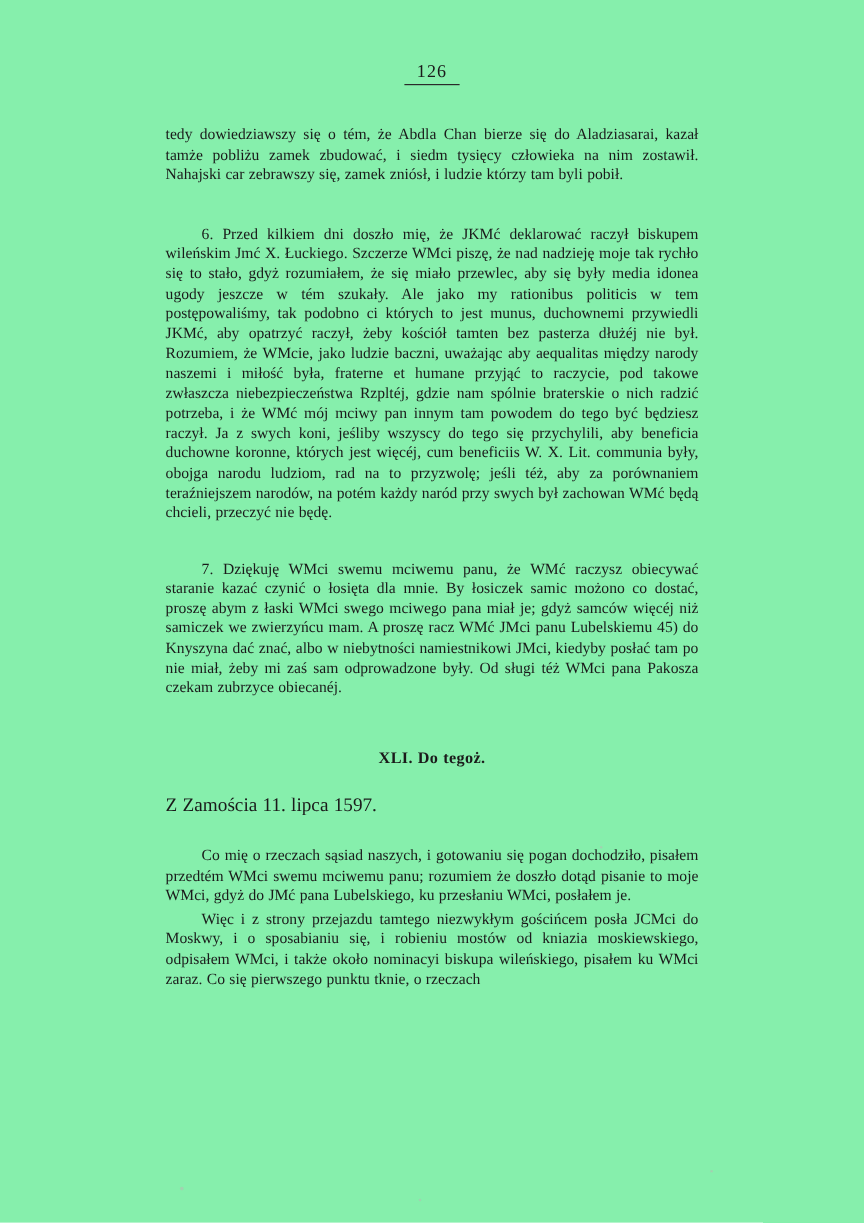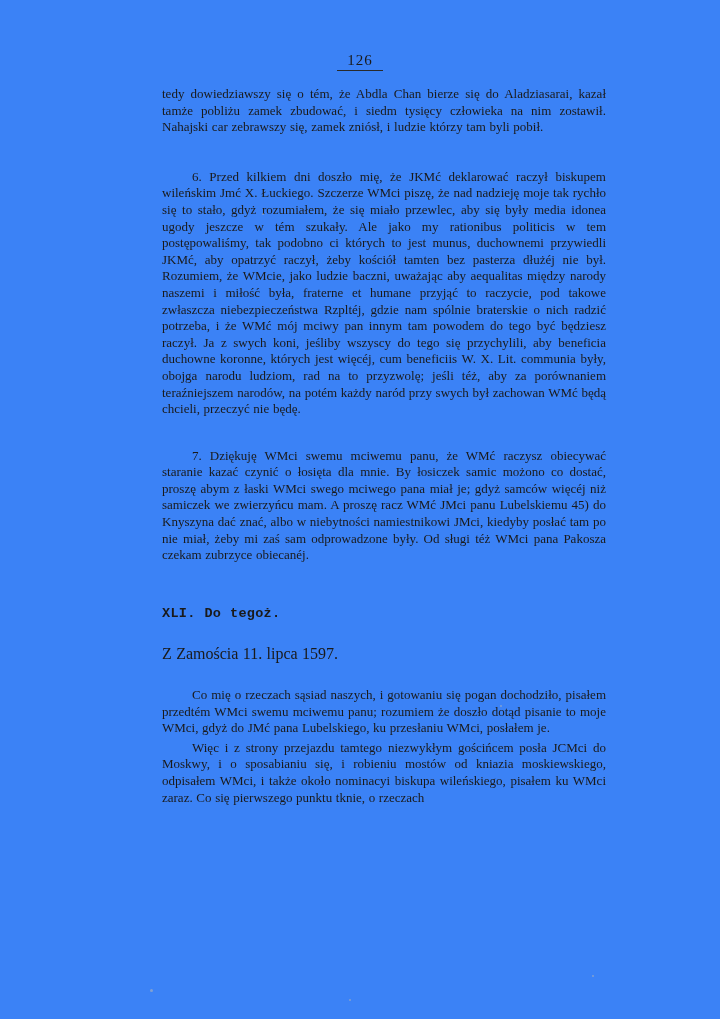--- a/index.html
+++ b/index.html
@@ -13,21 +13,21 @@
     position: relative;
     font-family: "Liberation Serif", serif;
     color: #1a1a1a;
     overflow: hidden;
   }
   .page {
     position: absolute;
     top: 0; left: 0;
     width: 720px;
     height: 1019px;
-    background: #3b82f6;
+    background: #86efac;
   }
   .page-number {
     position: absolute;
     top: 52px;
     left: 0;
     width: 720px;
     text-align: center;
     font-size: 15px;
     letter-spacing: 1px;
     font-family: "Liberation Serif", serif;
@@ -36,45 +36,44 @@
   .page-number .rule {
     display: block;
     width: 46px;
     height: 1px;
     background: #2a2a2a;
     margin: 1px auto 0 auto;
   }
   .content {
     position: absolute;
     left: 138px;
-    top: 86px;
+    top: 104px;
     width: 444px;
-    margin-left: 24px;
   }
   p {
     margin: 0;
     font-size: 13.0px;
     line-height: 16.6px;
     text-align: justify;
     text-justify: inter-word;
     hyphens: none;
     word-spacing: 0.4px;
   }
   p.indent {
     text-indent: 30px;
   }
   .gap-sm { height: 3px; }
   .gap-md { height: 24px; }
   .gap-lg { height: 30px; }
   .gap-xl { height: 42px; }
   .section-title {
-    text-align: left;
+    text-align: center;
     font-size: 13.5px;
     font-weight: bold;
-    font-family: Liberation Mono, monospace;
+    font-family: Liberation Serif, serif;
     letter-spacing: 0.3px;
     margin: 0;
   }
   .dateline {
     font-size: 16px;
     line-height: 16.6px;
     margin: 0;
     text-align: left;
   }
   .footnote {

